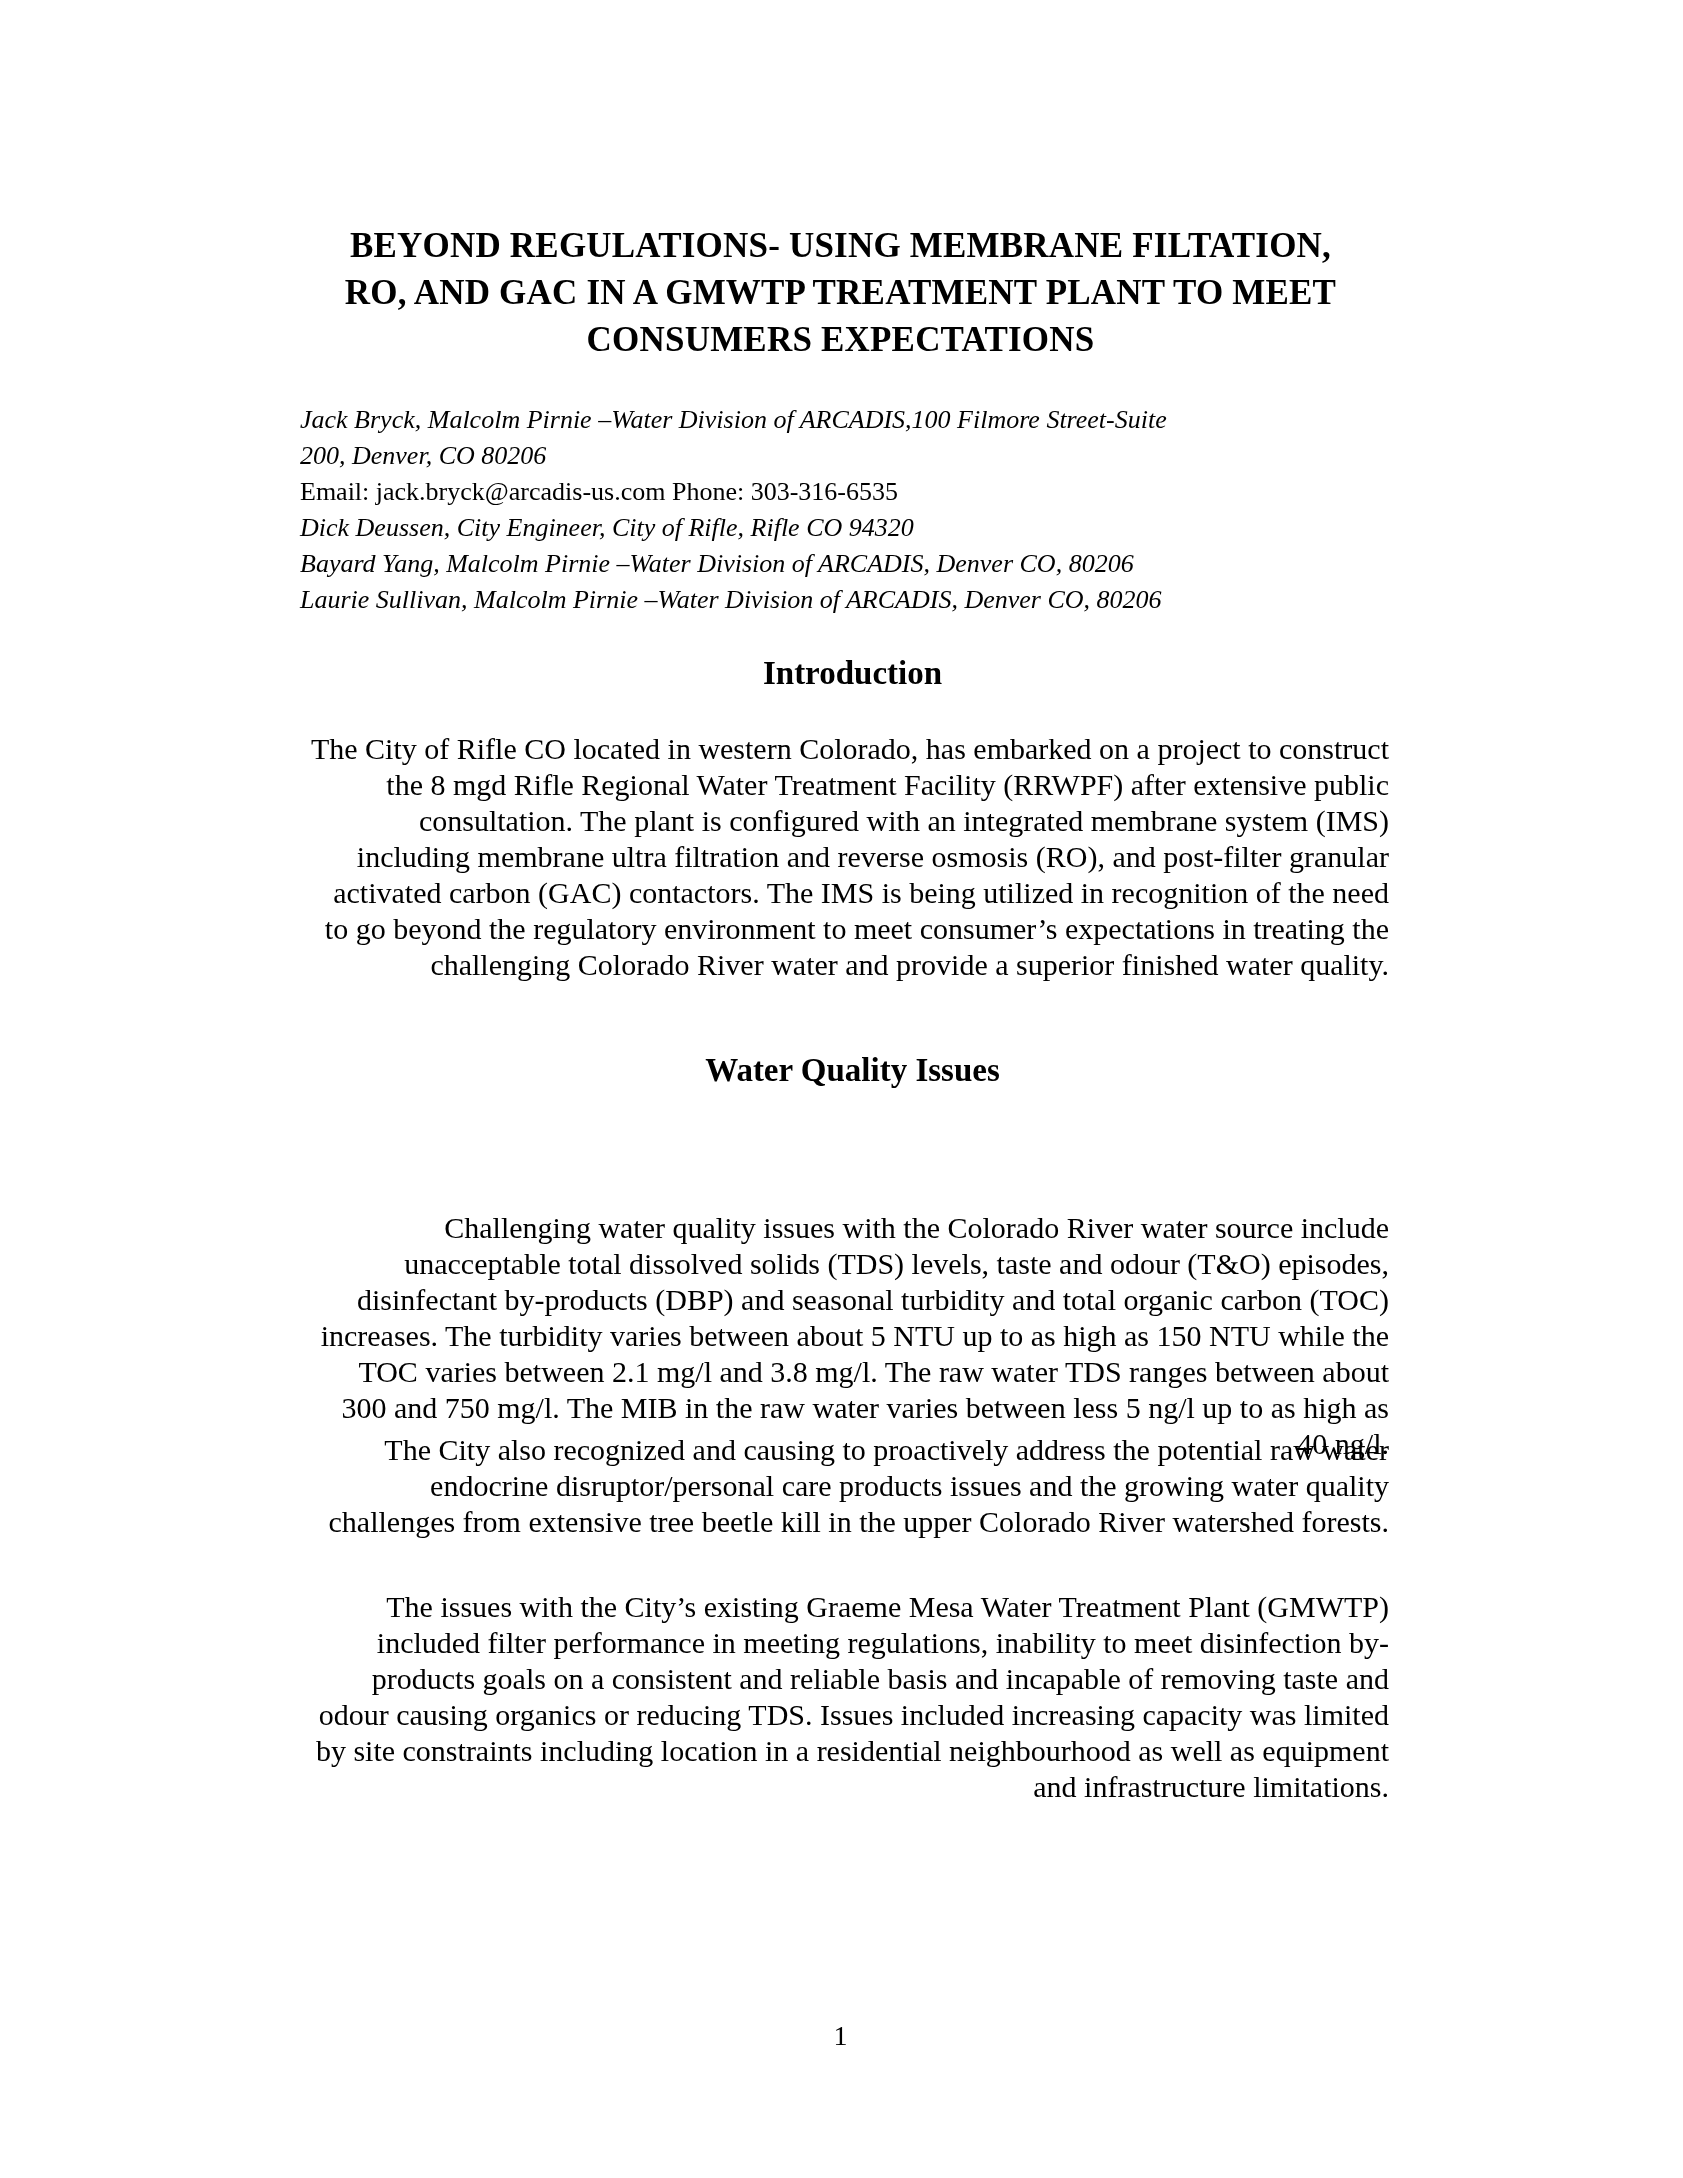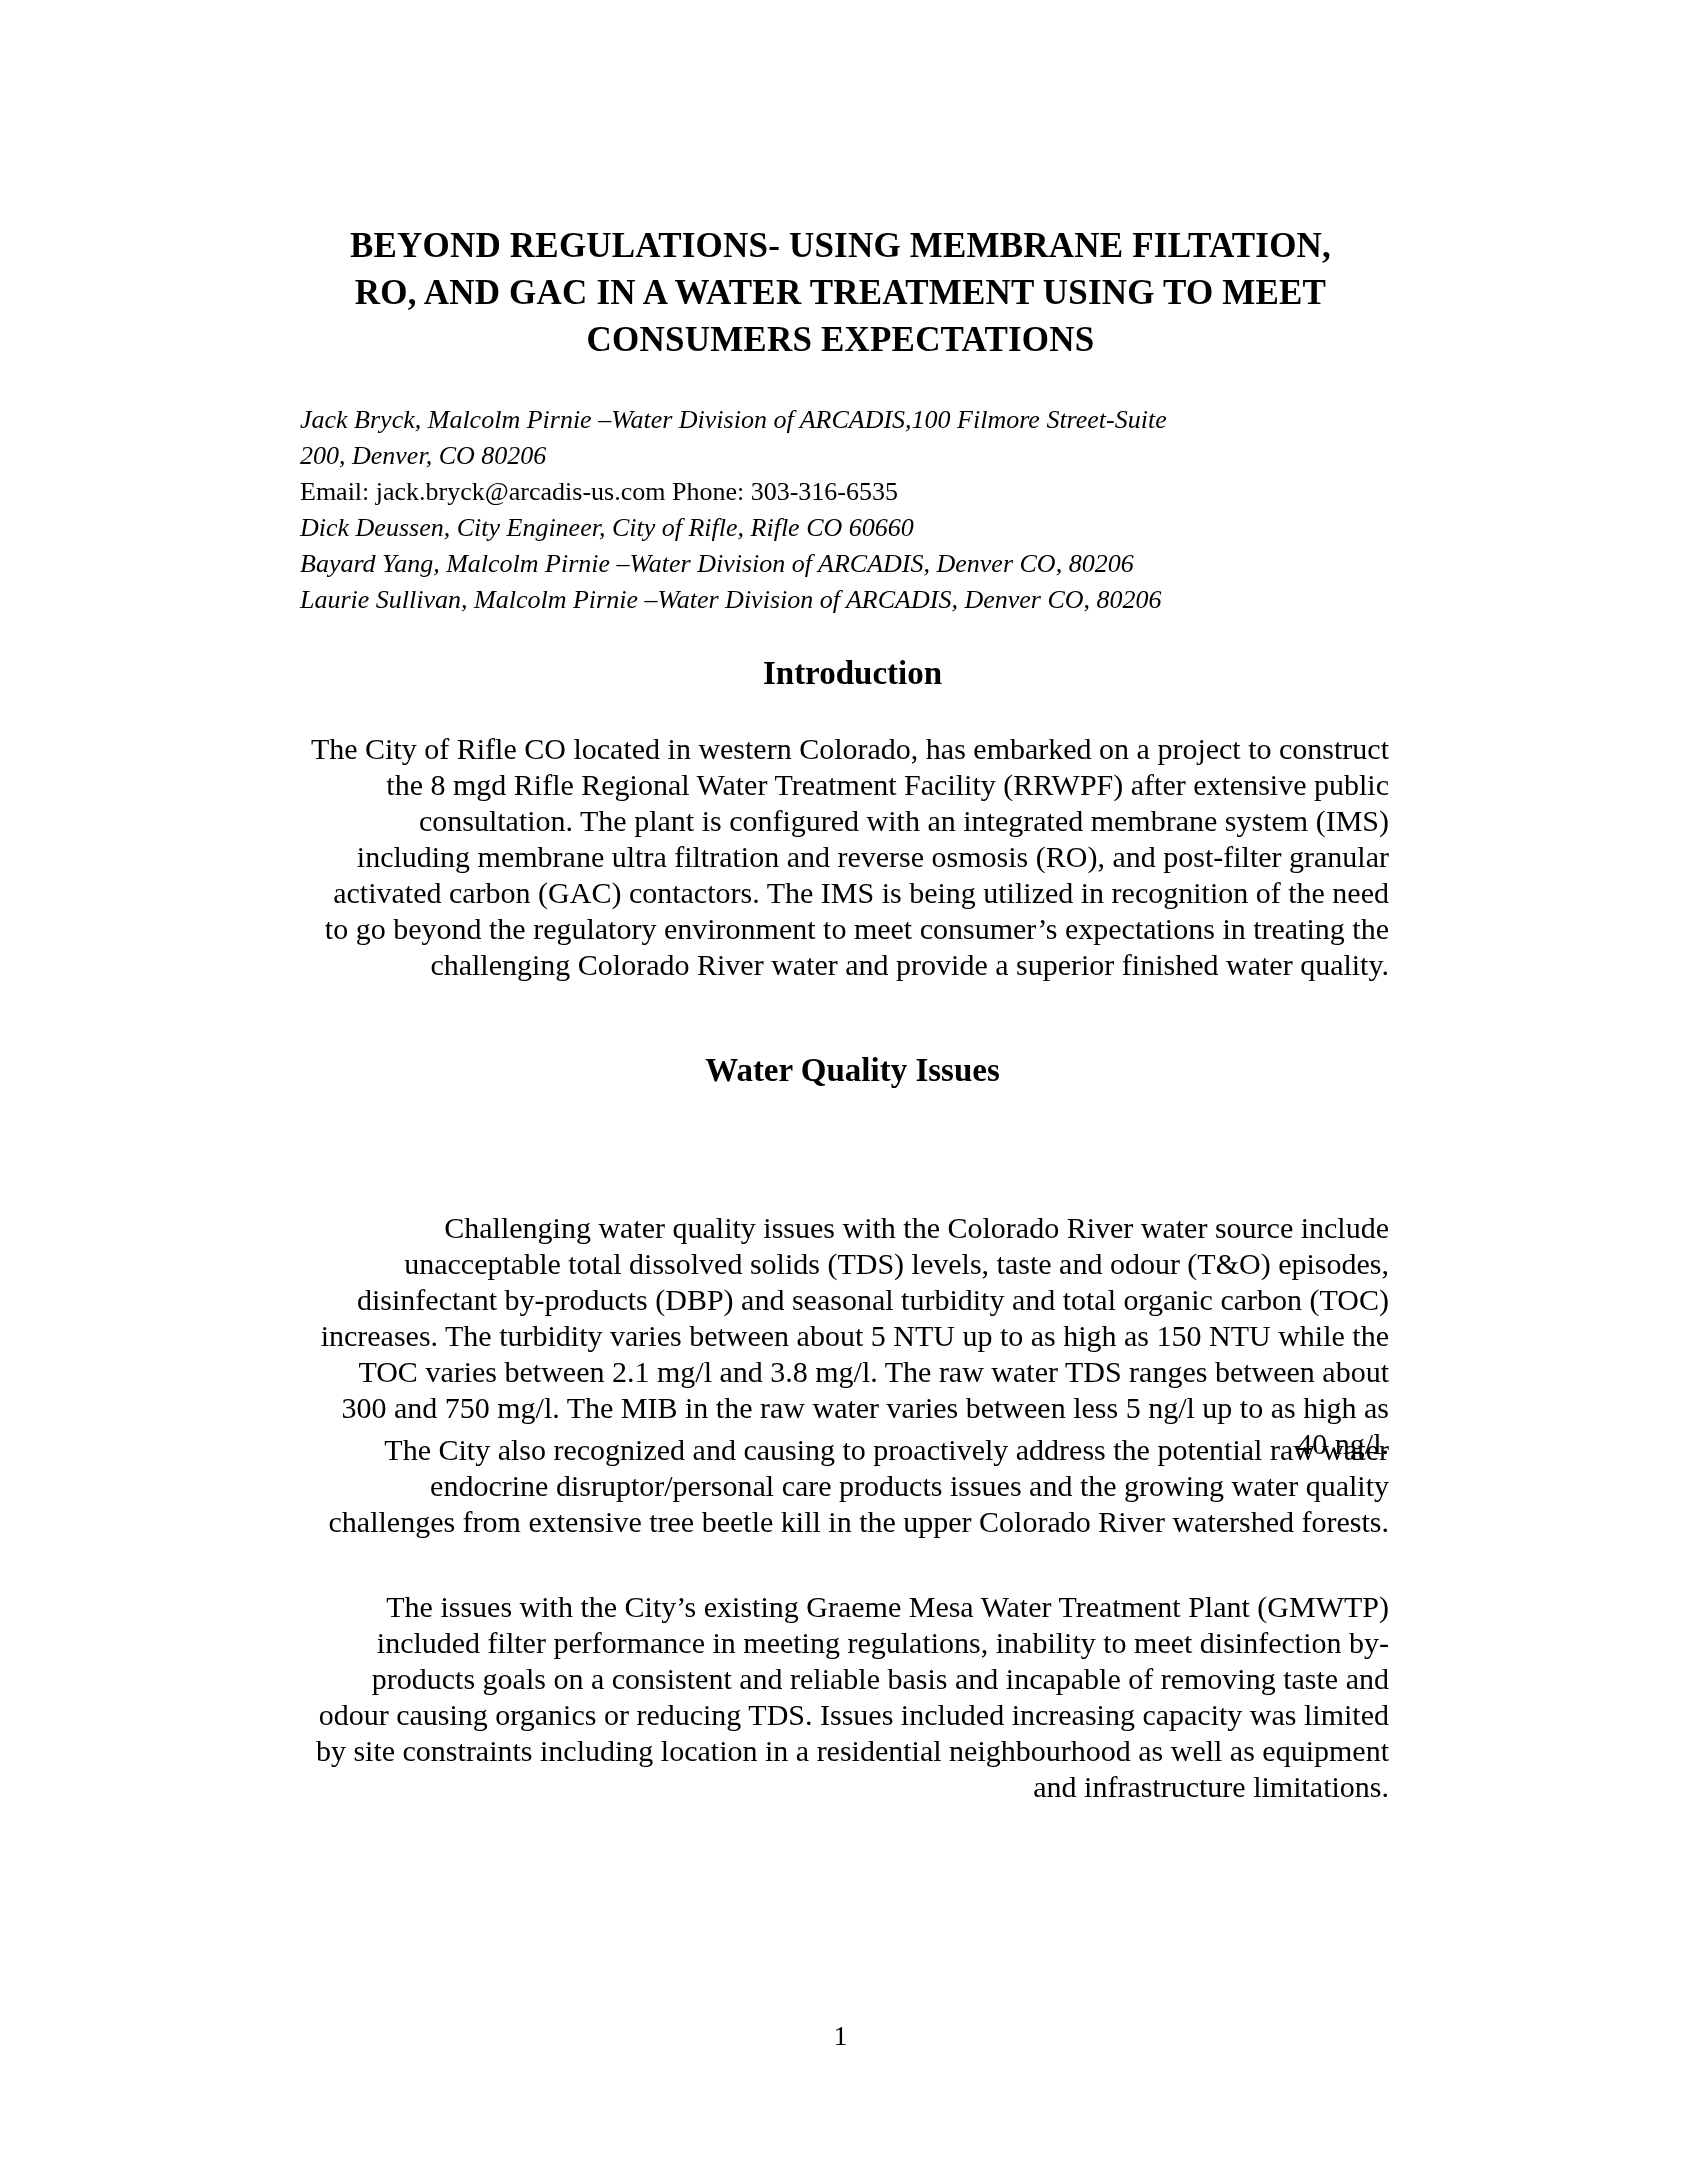--- a/index.html
+++ b/index.html
@@ -69,29 +69,29 @@
     line-height: 34px;
   }
 </style>
 </head>
 <body>
 
 <div class="page">
 
   <div class="blk title">
     <div>BEYOND REGULATIONS- USING MEMBRANE FILTATION,</div>
-    <div>RO, AND GAC IN A WATER TREATMENT USING TO MEET</div>
+    <div>RO, AND GAC IN A GMWTP TREATMENT PLANT TO MEET</div>
     <div>CONSUMERS EXPECTATIONS</div>
   </div>
 
   <div class="blk authors">
     <div class="it">Jack Bryck, Malcolm Pirnie –Water Division of ARCADIS,100 Filmore Street-Suite</div>
     <div class="it">200, Denver, CO 80206</div>
     <div class="rm">Email: jack.bryck@arcadis-us.com Phone: 303-316-6535</div>
-    <div class="it">Dick Deussen, City Engineer, City of Rifle, Rifle CO 60660</div>
+    <div class="it">Dick Deussen, City Engineer, City of Rifle, Rifle CO 94320</div>
     <div class="it">Bayard Yang, Malcolm Pirnie –Water Division of ARCADIS, Denver CO, 80206</div>
     <div class="it">Laurie Sullivan, Malcolm Pirnie –Water Division of ARCADIS, Denver CO, 80206</div>
   </div>
 
   <h2 class="blk heading" id="heading-introduction">Introduction</h2>
 
   <p class="blk bodytext" id="para-intro">The City of Rifle CO located in western Colorado, has embarked on a project to construct the 8 mgd Rifle Regional Water Treatment Facility (RRWPF) after extensive public consultation. The plant is configured with an integrated membrane system (IMS) including membrane ultra filtration and reverse osmosis (RO), and post-filter granular activated carbon (GAC) contactors. The IMS is being utilized in recognition of the need to go beyond the regulatory environment to meet consumer’s expectations in treating the challenging Colorado River water and provide a superior finished water quality.</p>
 
   <h2 class="blk heading" id="heading-wqi">Water Quality Issues</h2>
 

